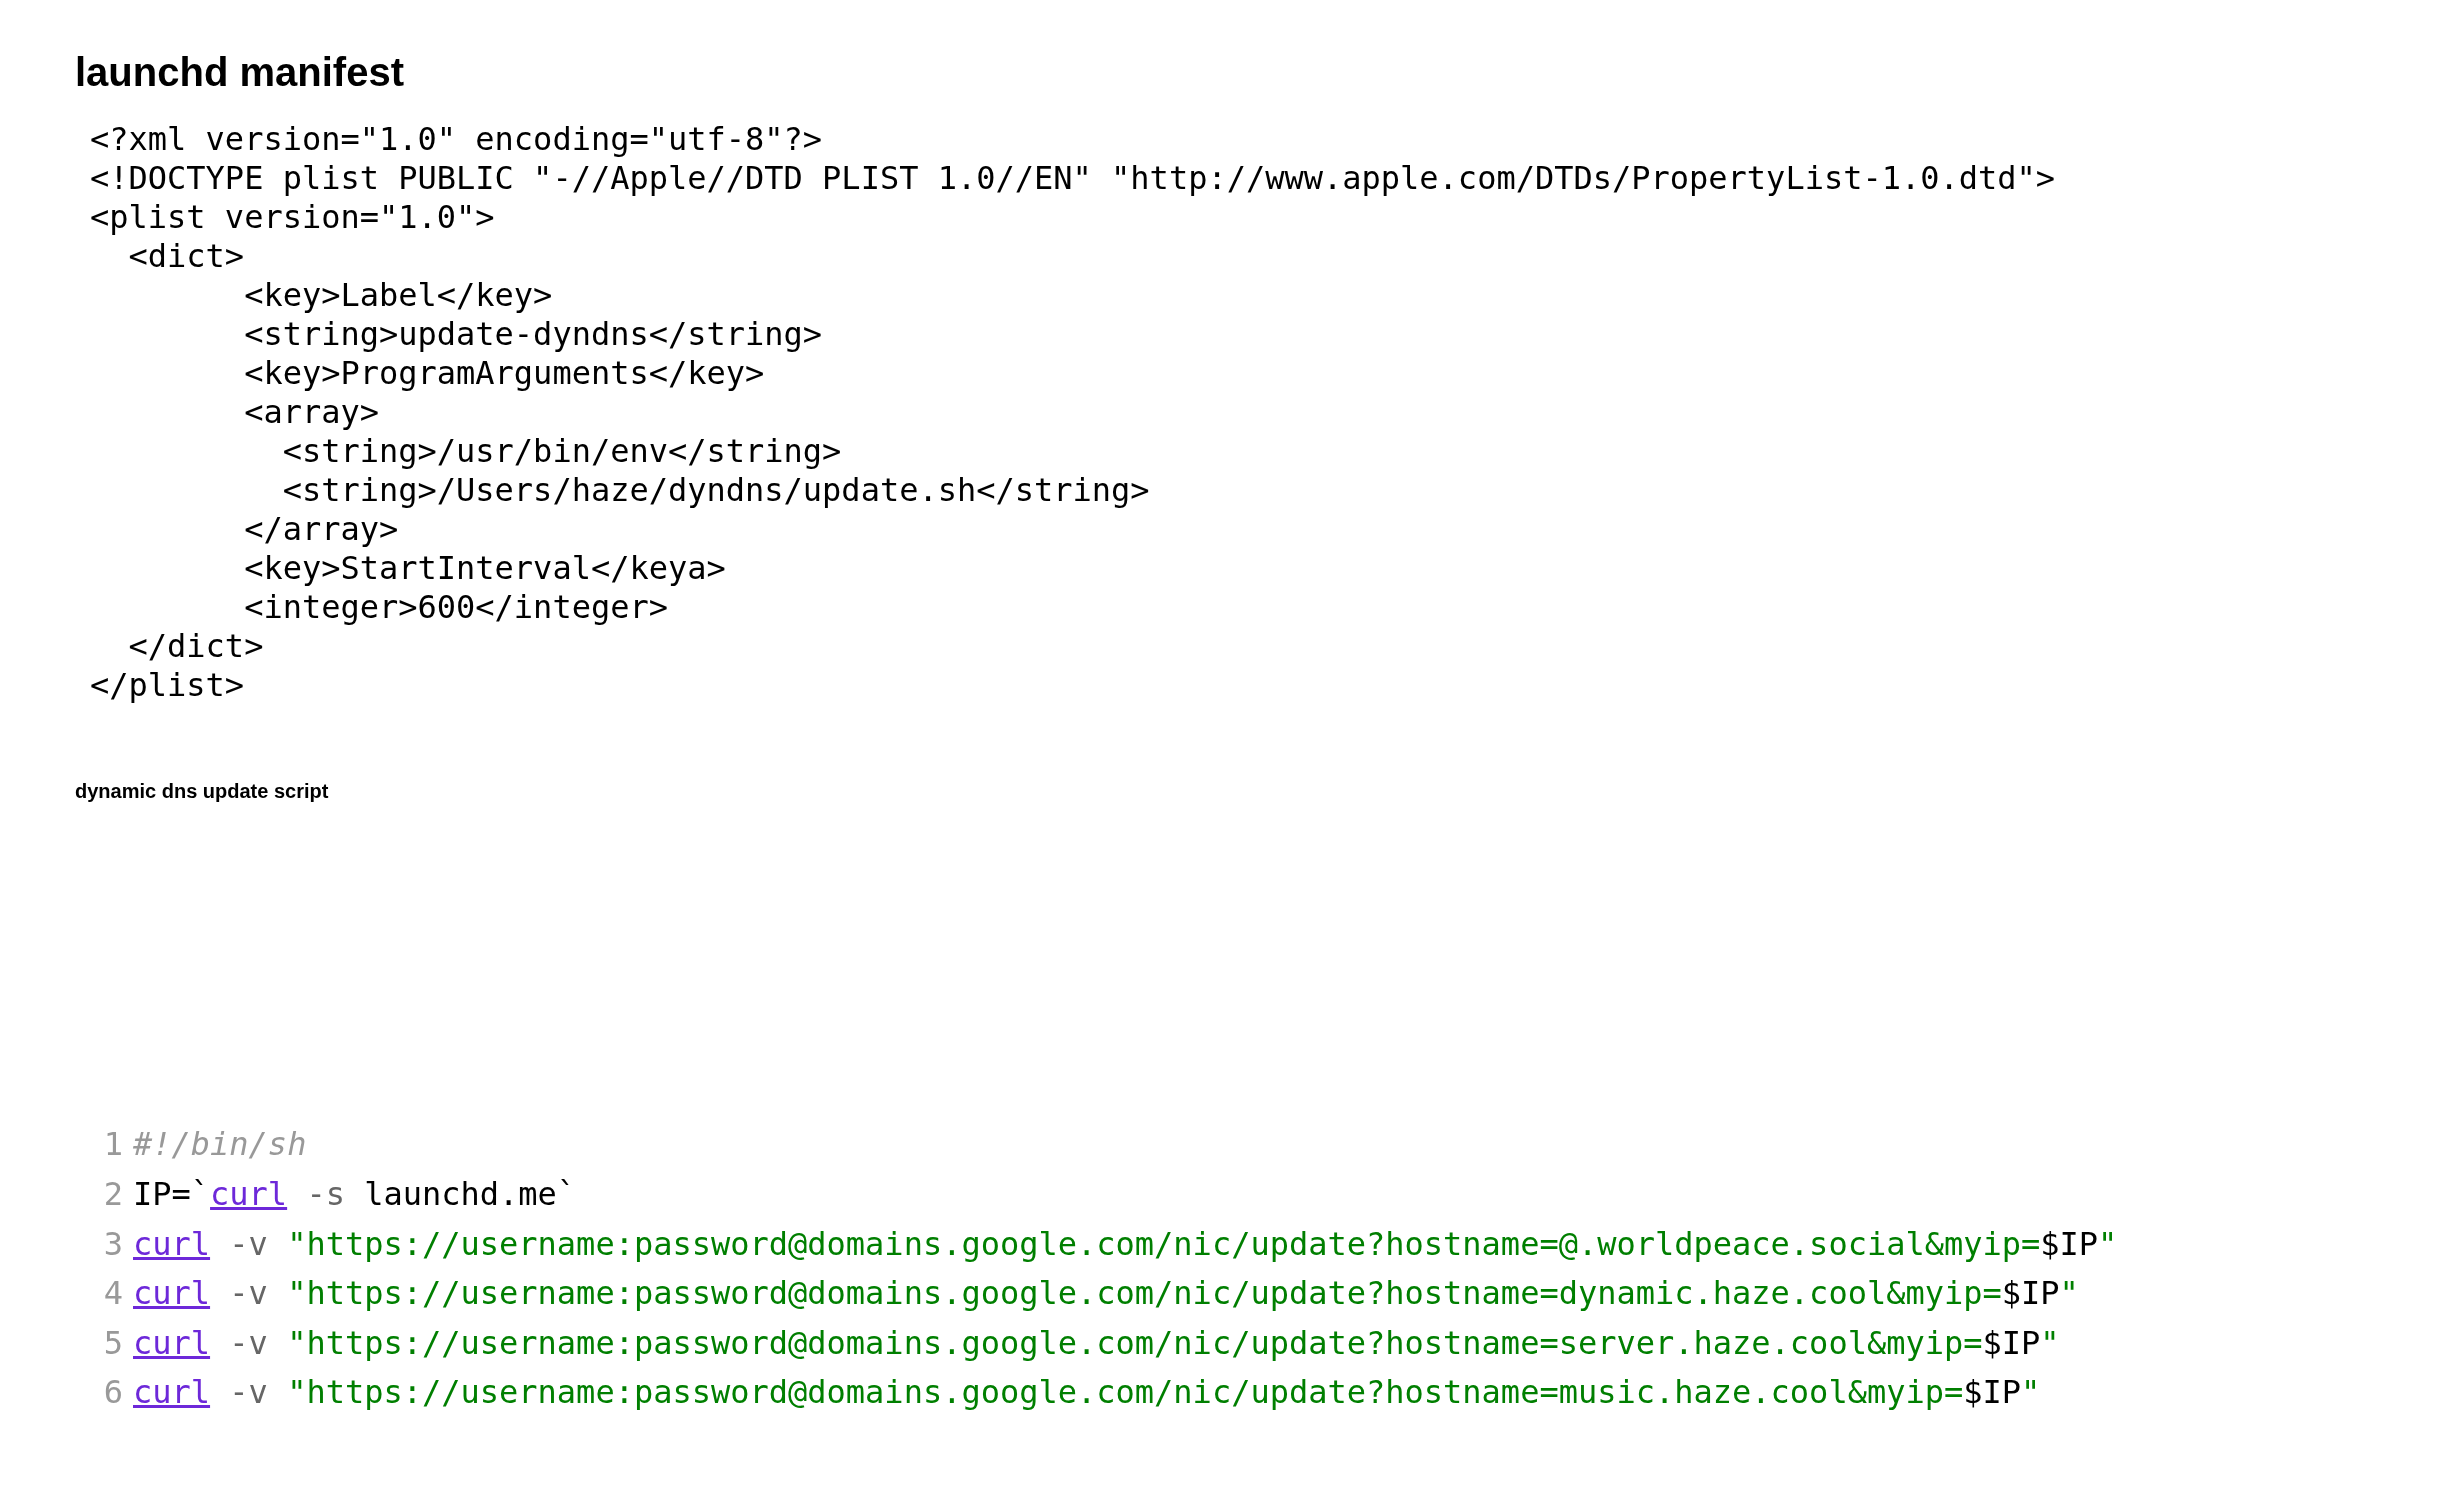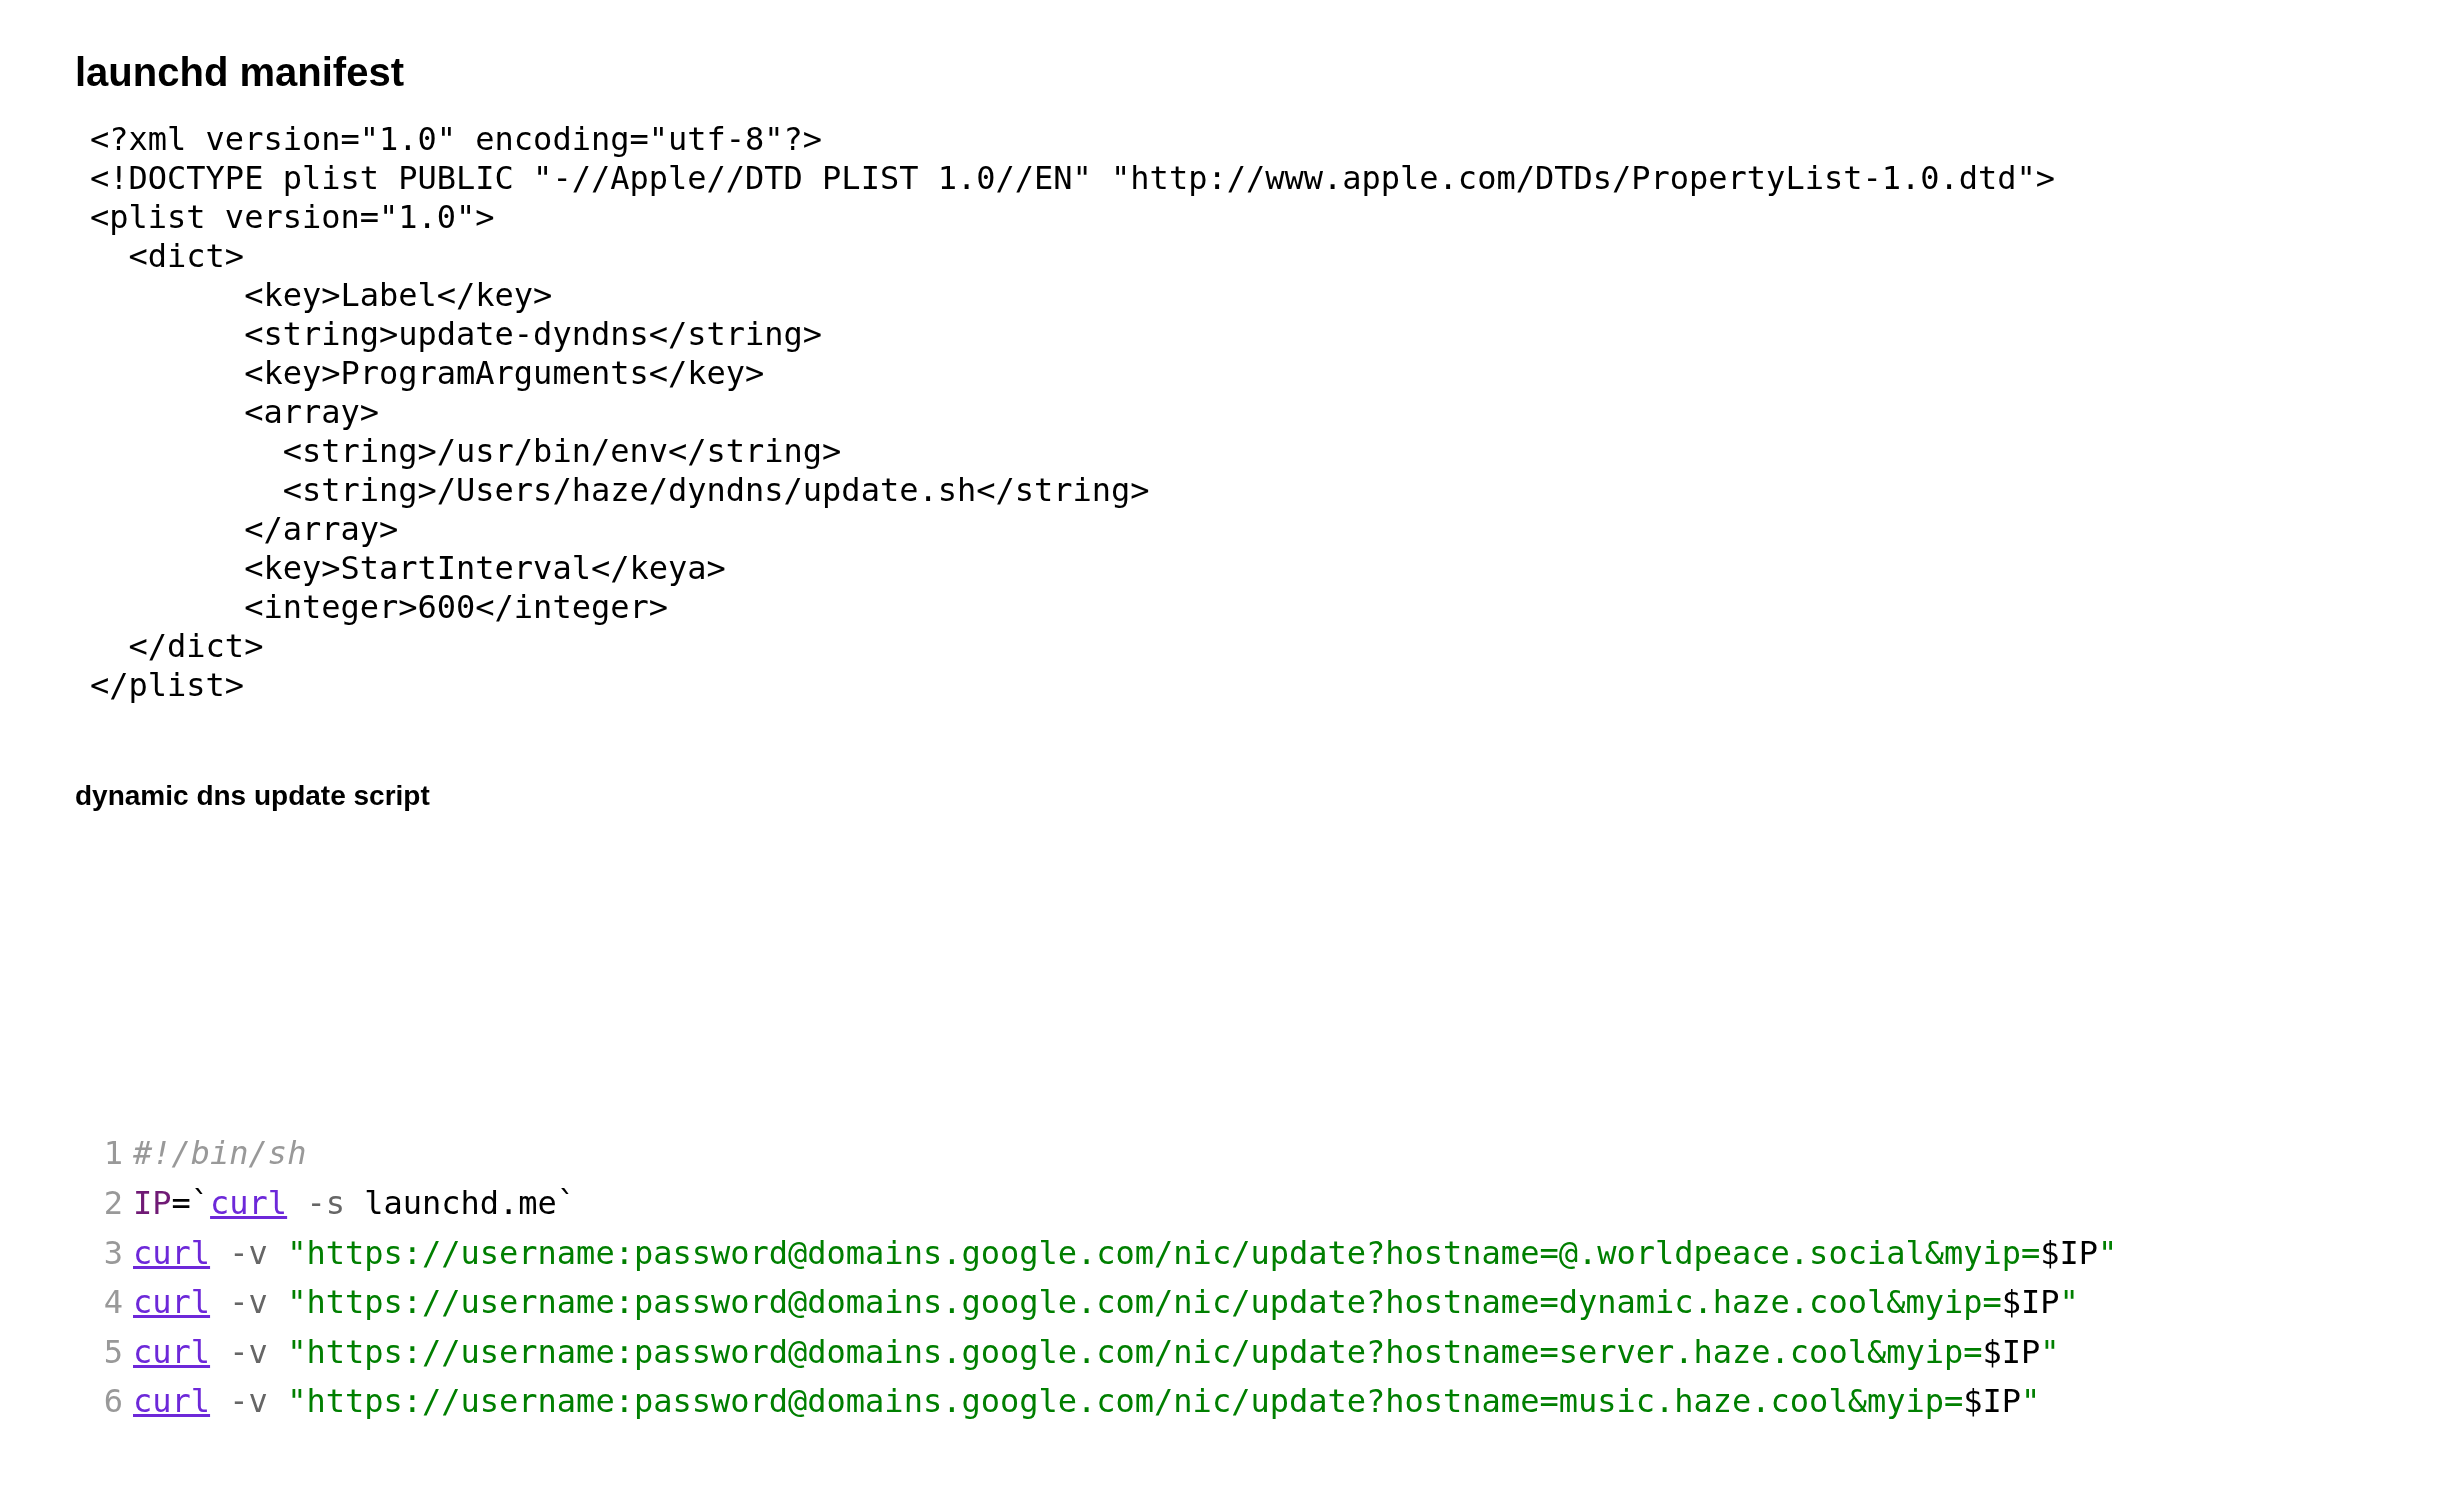--- a/index.html
+++ b/index.html
@@ -14,21 +14,21 @@
       width: 2462px;
       height: 1495px;
     }
     .heading {
       font-size: 40px;
       font-weight: 700;
       color: #000;
       margin-bottom: 25px;
     }
     .heading2 {
-      font-size: 28px;
+      font-size: 20px;
       font-weight: 700;
       color: #000;
       margin-top: 75px;
       margin-bottom: 317px;
     }
     .code-block {
       font-family: "SF Mono", "Menlo", "Monaco", "Consolas", monospace;
       font-size: 32px;
       line-height: 1.22;
       color: #000;
@@ -50,21 +50,21 @@
       width: 33px;
       text-align: right;
       margin-right: 10px;
       flex-shrink: 0;
     }
     .shebang {
       color: #999;
       font-style: italic;
     }
     .var {
-      color: #701a75;
+      color: #000000;
     }
     .cmd {
       color: #6d28d9;
       text-decoration: underline;
     }
     .flag {
       color: #666;
     }
     .str {
       color: #007f00;

